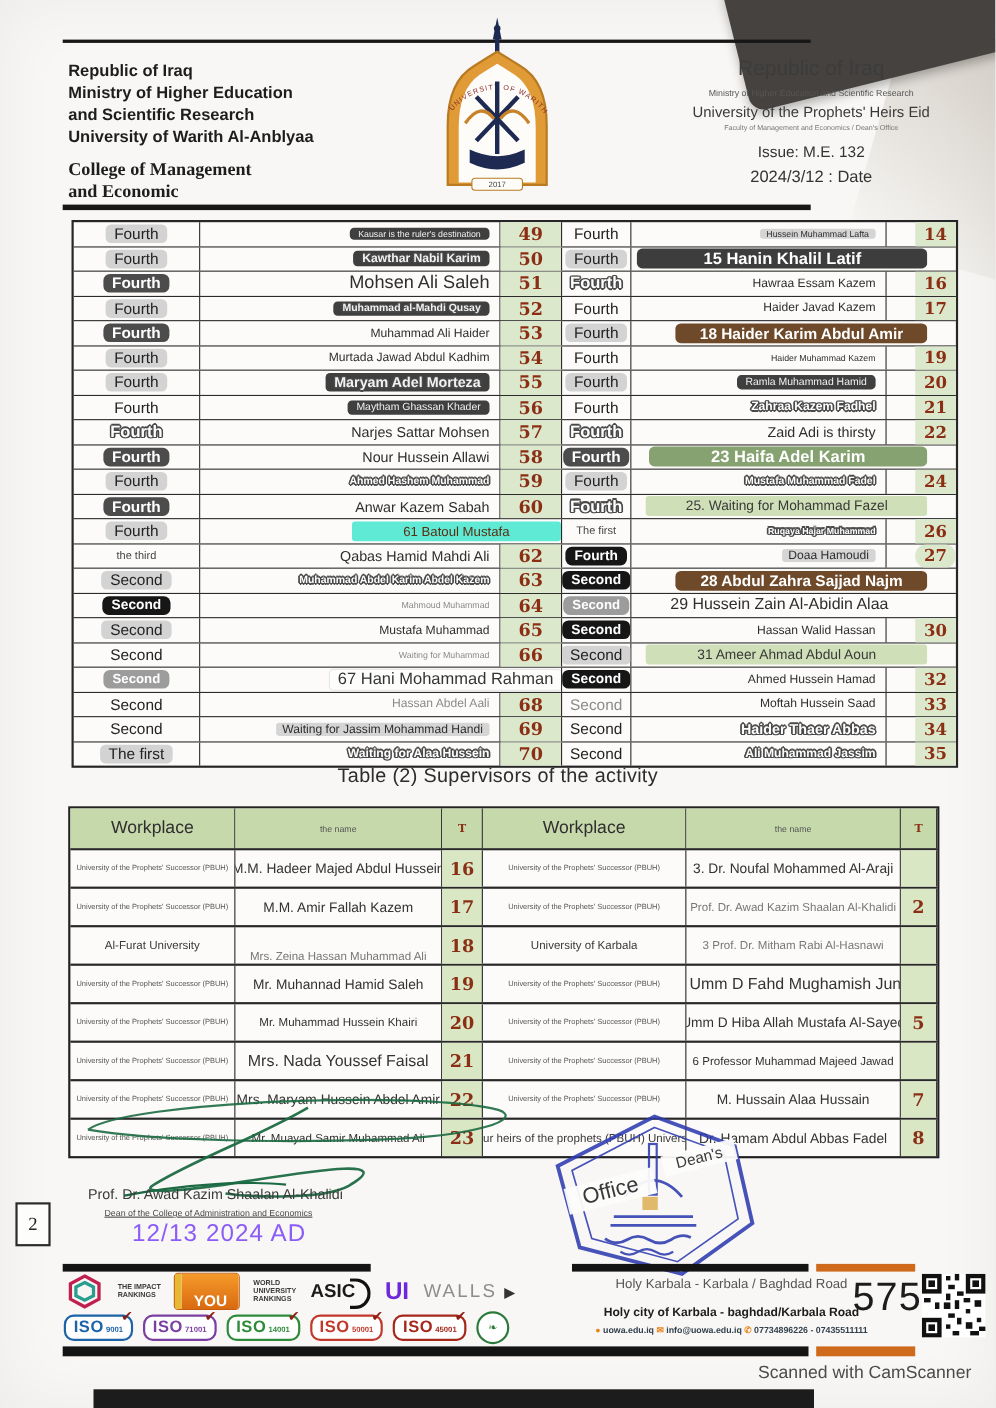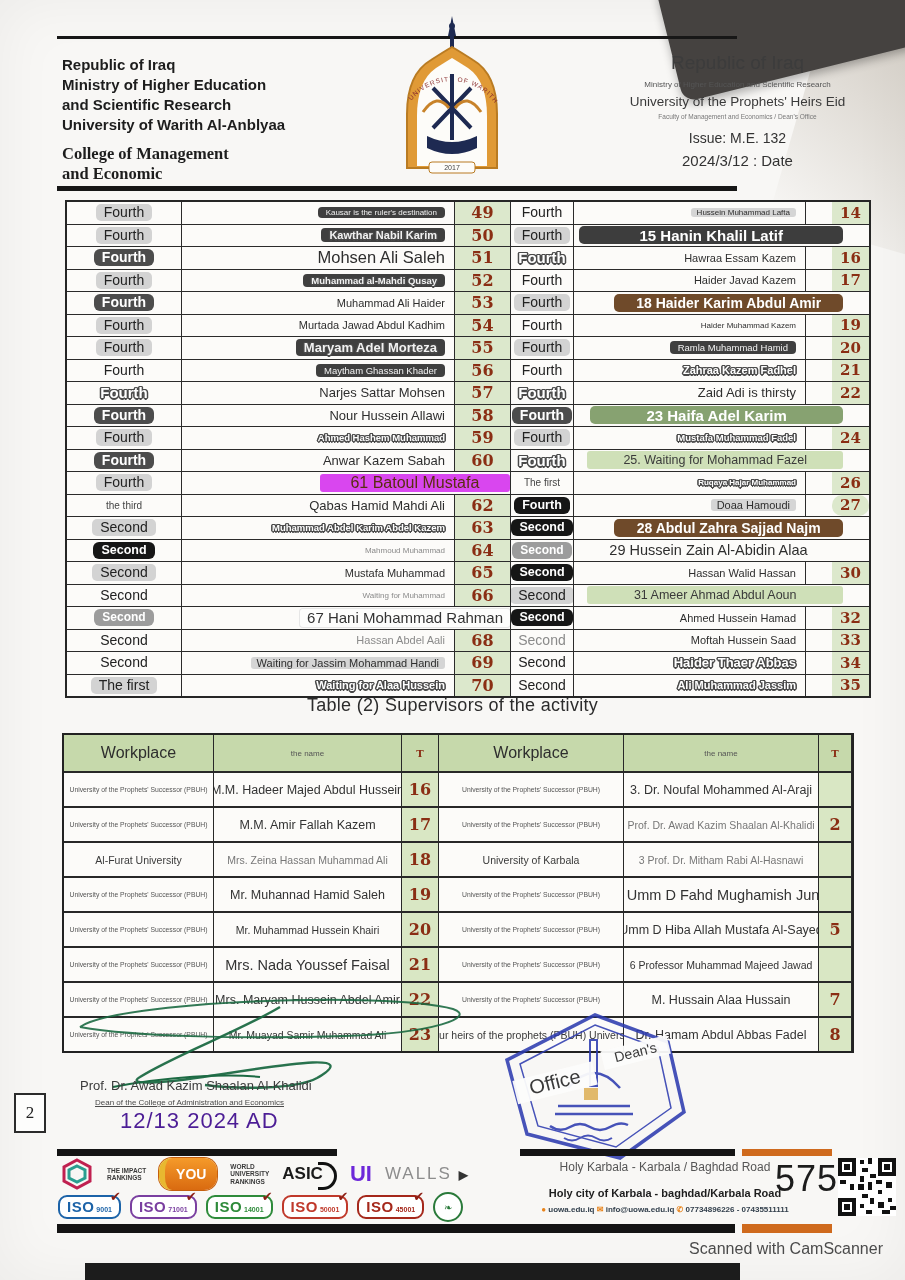--- a/index.html
+++ b/index.html
@@ -44,21 +44,21 @@
      text-shadow:-1px -1px 0 #4a4a4a,1px -1px 0 #4a4a4a,-1px 1px 0 #4a4a4a,1px 1px 0 #4a4a4a,
        0 1.5px 0 #4a4a4a,0 -1.5px 0 #4a4a4a,1.5px 0 0 #4a4a4a,-1.5px 0 0 #4a4a4a;}
   .g.outl{font-size:15px;}
   .nm{white-space:nowrap;font-size:13px;color:#2e2e2e;}
   .nm.small{font-size:11px;} .nm.mini{font-size:9.5px;} .nm.tiny{font-size:8px;}
   .nm.large{font-size:16.5px;} .nm.gray{color:#8a8a8a;}
   .nm.dark{background:#3f3f3f;color:#f2f2f2;border-radius:4px;padding:1px 8px;}
   .nm.hlgray{background:#d5d5d5;border-radius:3px;padding:0 6px;}
   .sp{height:86%;display:flex;align-items:center;justify-content:center;border-radius:3px;
       margin-left:auto;white-space:nowrap;font-size:15px;}
-  .sp-peach{background:#d946ef;width:58%;font-size:16px;color:#5a2d10;}
+  .sp-peach{background:#5eead4;width:58%;font-size:12px;color:#5a2d10;}
   .sp-white{background:#fdfdfc;width:64%;color:#333;box-shadow:0 0 0 1px #e6e6e6;}
   .sp-dark{background:#3d3d3d;width:98%;color:#fff;font-weight:700;border-radius:5px;}
   .sp-brown{background:#6f4a2a;width:85%;color:#fff;font-weight:700;border-radius:5px;font-size:14px;}
   .sp-green{background:#87a271;width:94%;color:#fff;font-weight:700;border-radius:5px;}
   .sp-greenhl{background:#cfe0b8;width:95%;color:#3a3a3a;font-size:12.5px;}
   .sp-plain{background:transparent;width:100%;color:#2e2e2e;font-size:14.5px;}
   
   #t2-title{position:absolute;left:0;top:695px;width:905px;text-align:center;
             font-size:18px;color:#2c2c2c;letter-spacing:.3px;}
   #t2{position:absolute;left:62px;top:733px;border:2px solid #222;background:#fcfbf9;}
@@ -70,31 +70,31 @@
   .hdt{font-size:10px;color:#8a2e14;font-family:"DejaVu Serif",serif;font-weight:bold;}
   .wp{font-size:6.8px;color:#555;white-space:nowrap;}
   .wp.med{font-size:10.5px;color:#3a3a3a;}
   .n2{font-size:12.5px;color:#333;white-space:nowrap;}
   .n2.sm{font-size:10.5px;} .n2.lg{font-size:14.5px;} .n2.gray{color:#777;}
   #t2 .c.num{font-size:16px;background:#d9e7c4;}
   
   .sig-name{position:absolute;left:80px;top:1078px;font-size:13px;color:#3a3a3a;}
   .sig-role{position:absolute;left:95px;top:1098px;font-size:8px;color:#4a4a4a;
             text-decoration:underline;}
-  .sig-date{position:absolute;left:120px;top:1108px;font-size:22px;color:#4c1d95;letter-spacing:1px;}
+  .sig-date{position:absolute;left:120px;top:1108px;font-size:22px;color:#8b5cf6;letter-spacing:1px;}
   .pagenum{position:absolute;left:14px;top:1093px;width:28px;height:36px;border:2px solid #2b2b2b;
            background:#fdfdfc;display:flex;align-items:center;justify-content:center;
            font-size:17px;color:#222;font-family:"Liberation Serif",serif;}
   
   .bar{position:absolute;height:7px;background:#141414;}
   .bar.orange{background:#cf6a1d;}
   #rankings{position:absolute;left:60px;top:1158px;display:flex;align-items:center;gap:13px;}
   .rk-txt{font-size:6.5px;font-weight:bold;color:#3a3a3a;line-height:7.5px;}
-  .you{width:52px;height:32px;background:linear-gradient(#f59a2a,#d96a10);border-radius:13px;
-       color:#fff;font-weight:bold;font-size:14px;display:flex;align-items:center;justify-content:center;
+  .you{width:52px;height:32px;background:linear-gradient(#f59a2a,#d96a10);border-radius:3px;
+       color:#fff;font-weight:bold;font-size:14px;display:flex;align-items:flex-end;justify-content:center;
        border-left:6px solid #e8b830;box-shadow:0 0 0 1px #c55f0d;}
   .asic{font-size:17px;font-weight:bold;color:#1a1a1a;position:relative;}
   .asic:after{content:"";position:absolute;right:-14px;top:-2px;width:16px;height:22px;
        border:3px solid #111;border-left:none;border-radius:0 14px 14px 0;}
   .ui{font-size:22px;font-weight:bold;color:#6d28d9;}
   .walls{font-size:17px;color:#8d8d8d;letter-spacing:2px;}
   .walls b{color:#333;font-size:12px;}
   #isorow{position:absolute;left:58px;top:1192px;display:flex;align-items:center;gap:9px;}
   .iso{border:2.5px solid;border-radius:9px;padding:1px 7px 2px 7px;background:#fff;
        display:flex;align-items:baseline;position:relative;}
@@ -559,21 +559,21 @@
         </div>
         <div class="c" style="width: 195px;">
           <span class="n2 sm gray">Prof. Dr. Awad Kazim Shaalan Al-Khalidi</span>
         </div>
         <div class="c num" style="width: 33px;">2</div>
       </div>
       <div class="row">
         <div class="c" style="width: 150px;">
           <span class="wp med">Al-Furat University</span>
         </div>
-        <div class="c" style="width: 188px;">
+        <div class="c" style="width: 188px; align-items: flex-end;">
           <span class="n2 sm gray">Mrs. Zeina Hassan Muhammad Ali</span>
         </div>
         <div class="c num" style="width: 37px;">18</div>
         <div class="c" style="width: 185px;">
           <span class="wp med">University of Karbala</span>
         </div>
         <div class="c" style="width: 195px;">
           <span class="n2 sm gray">3 Prof. Dr. Mitham Rabi Al-Hasnawi</span>
         </div>
         <div class="c num" style="width: 33px;"></div>

